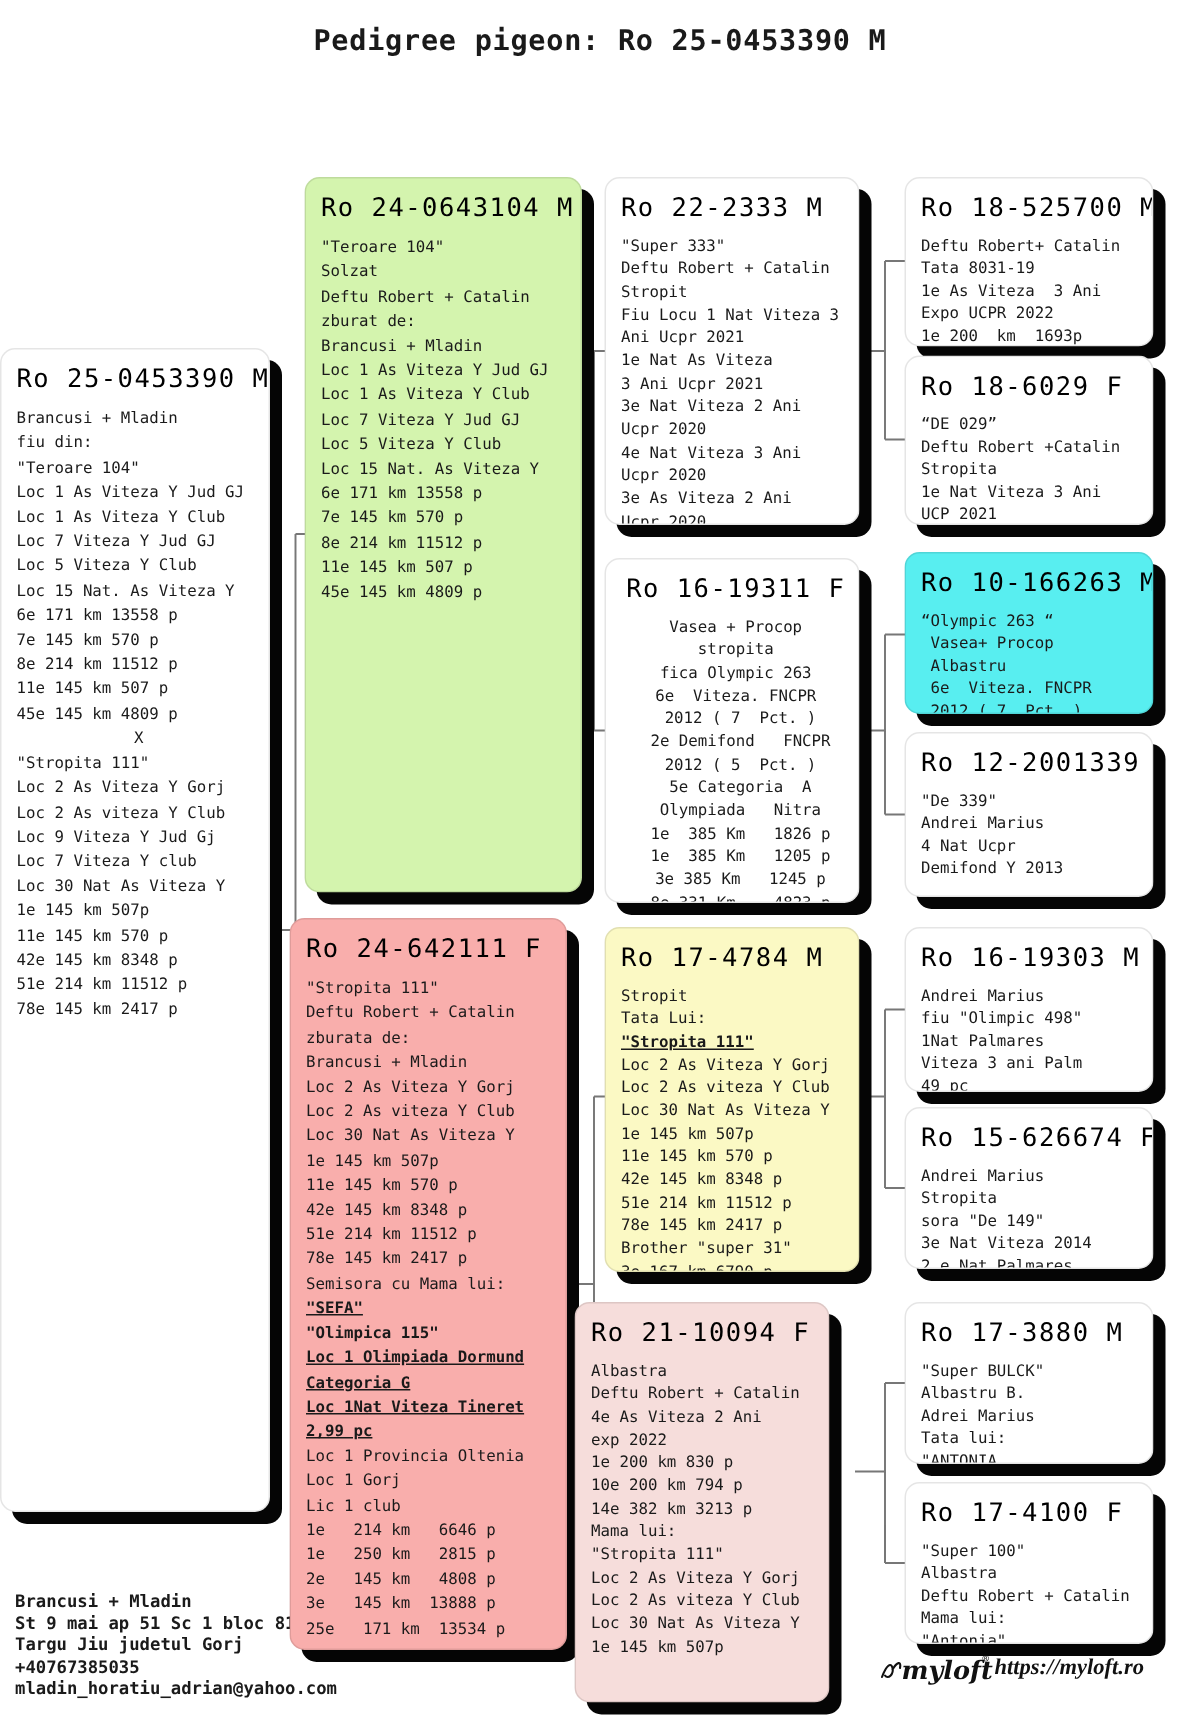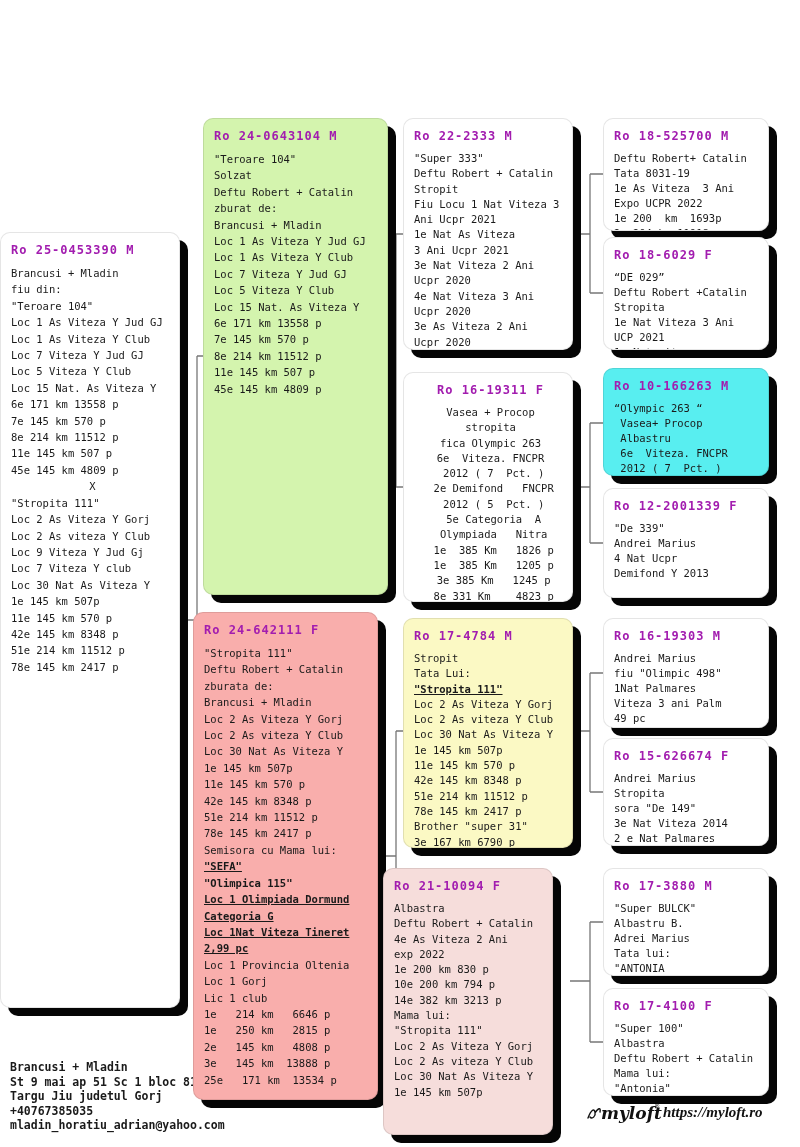--- a/index.html
+++ b/index.html
@@ -1,21 +1,21 @@
 <!DOCTYPE html>
 <html><head>
 <meta charset="utf-8">
 <style>
   html,body{margin:0;padding:0;}
   body{width:800px;height:1147px;background:#ffffff;font-family:"DejaVu Sans Mono",monospace;color:#1a1a1a;position:relative;overflow:hidden;}
   .page{position:absolute;inset:0;}
   .page-title{position:absolute;left:0;right:0;top:16px;margin:0;text-align:center;font-size:19px;font-weight:bold;letter-spacing:0.5px;font-family:"DejaVu Sans Mono",monospace;}
   .connectors{position:absolute;left:0;top:0;z-index:0;}
   .pbox{position:absolute;z-index:1;background:#fff;border:1px solid rgba(0,0,0,0.10);border-radius:10px;box-shadow:8px 8px 0 #050505;padding:10px 5px 8px 10px;box-sizing:border-box;overflow:hidden;}
-  .ring{color:#a21caf;font-weight:bold;font-size:12px;letter-spacing:1px;margin:0 0 8px 0;white-space:pre;}
+  .ring{color:#000000;font-weight:normal;font-size:17px;letter-spacing:1px;margin:0 0 8px 0;white-space:pre;}
   .body{font-size:10.5px;}
   .ln{white-space:pre;}
   .col12 .ln{line-height:16.4px;}
   .col3 .ln{line-height:15.3px;}
   .col4 .ln{line-height:15px;}
   .ln.b{font-weight:bold;}
   .ln.bu{font-weight:bold;text-decoration:underline;}
   .ln.c{text-align:center;}
   .b1 {left:0;  top:232px; width:180px; height:776px;}
   .b2 {left:203px;top:118px; width:185px; height:477px;}
@@ -36,20 +36,21 @@
   .footer .ln{white-space:pre;}
   .brand{position:absolute;left:585px;top:1096px;z-index:1;display:flex;align-items:center;gap:0;justify-content:center;}
   .brand-url{font-family:"Liberation Serif",serif;font-style:italic;font-weight:bold;font-size:15px;color:#111;}
   .logo-text{font-family:"DejaVu Serif",serif;font-style:italic;font-weight:bold;}
 </style>
 </head>
 <body>
 
 <div class="page">
 
+  <h1 class="page-title">Pedigree pigeon: Ro 25-0453390 M</h1>
 
   <svg class="connectors" width="800" height="1147" viewBox="0 0 800 1147">
     <path d="M185 620 H197 M197 356 V856 M197 356 H206 M197 856 H206
              M385 356 H396 M396 234 V487 M396 234 H406 M396 487 H406
              M385 856 H396 M396 731 V981 M396 731 H406 M396 981 H406
              M570 234 H590 M590 174 V293 M590 174 H606 M590 293 H606
              M570 487 H590 M590 423 V543 M590 423 H606 M590 543 H606
              M570 731 H590 M590 673 V792 M590 673 H606 M590 792 H606
              M570 981 H590 M590 922 V1042 M590 922 H606 M590 1042 H606" stroke="#777777" stroke-width="1.3" fill="none"></path>
   </svg>

